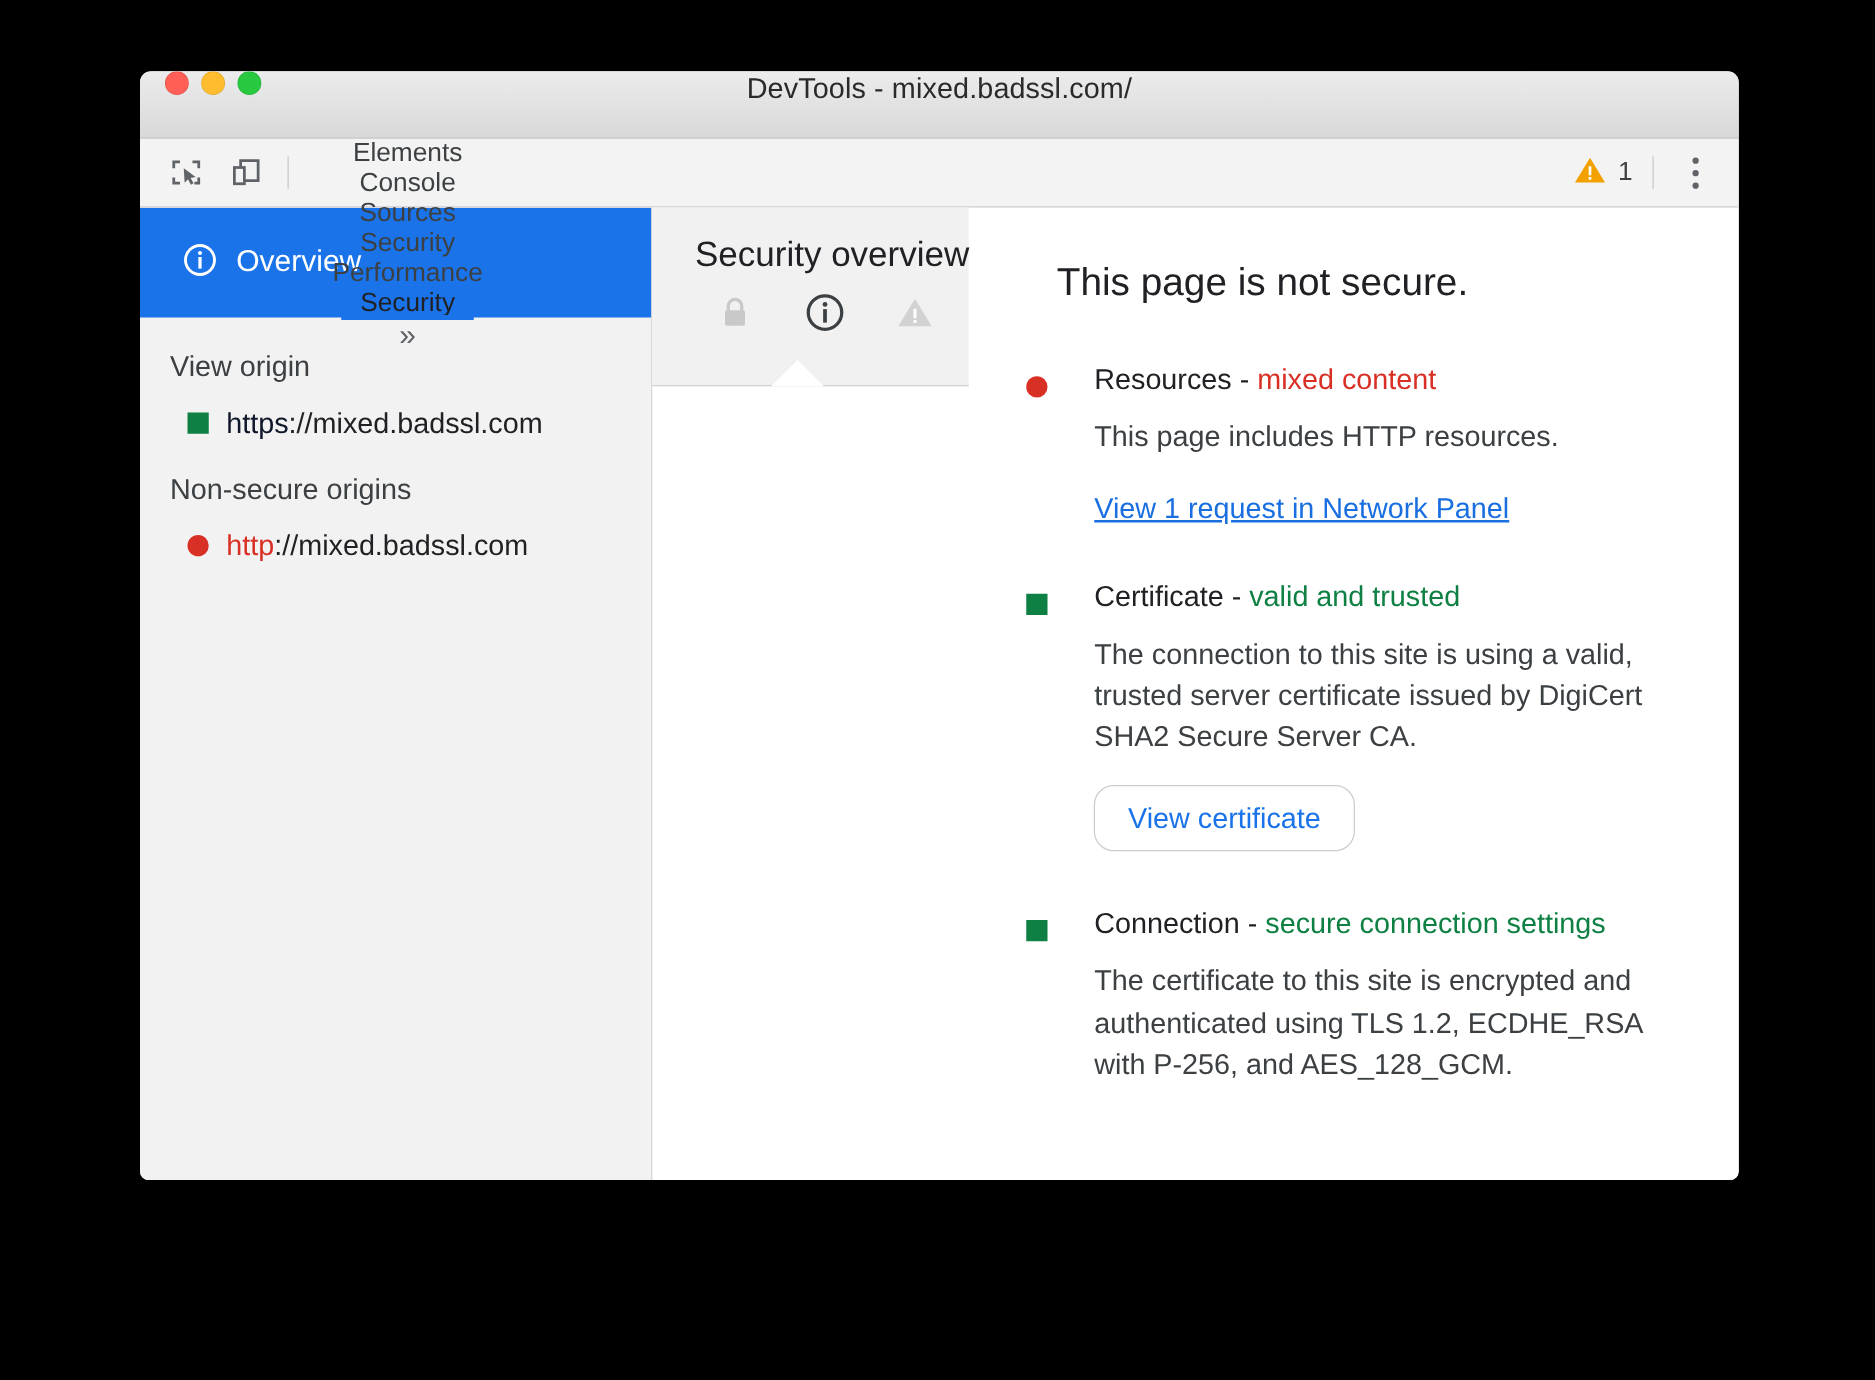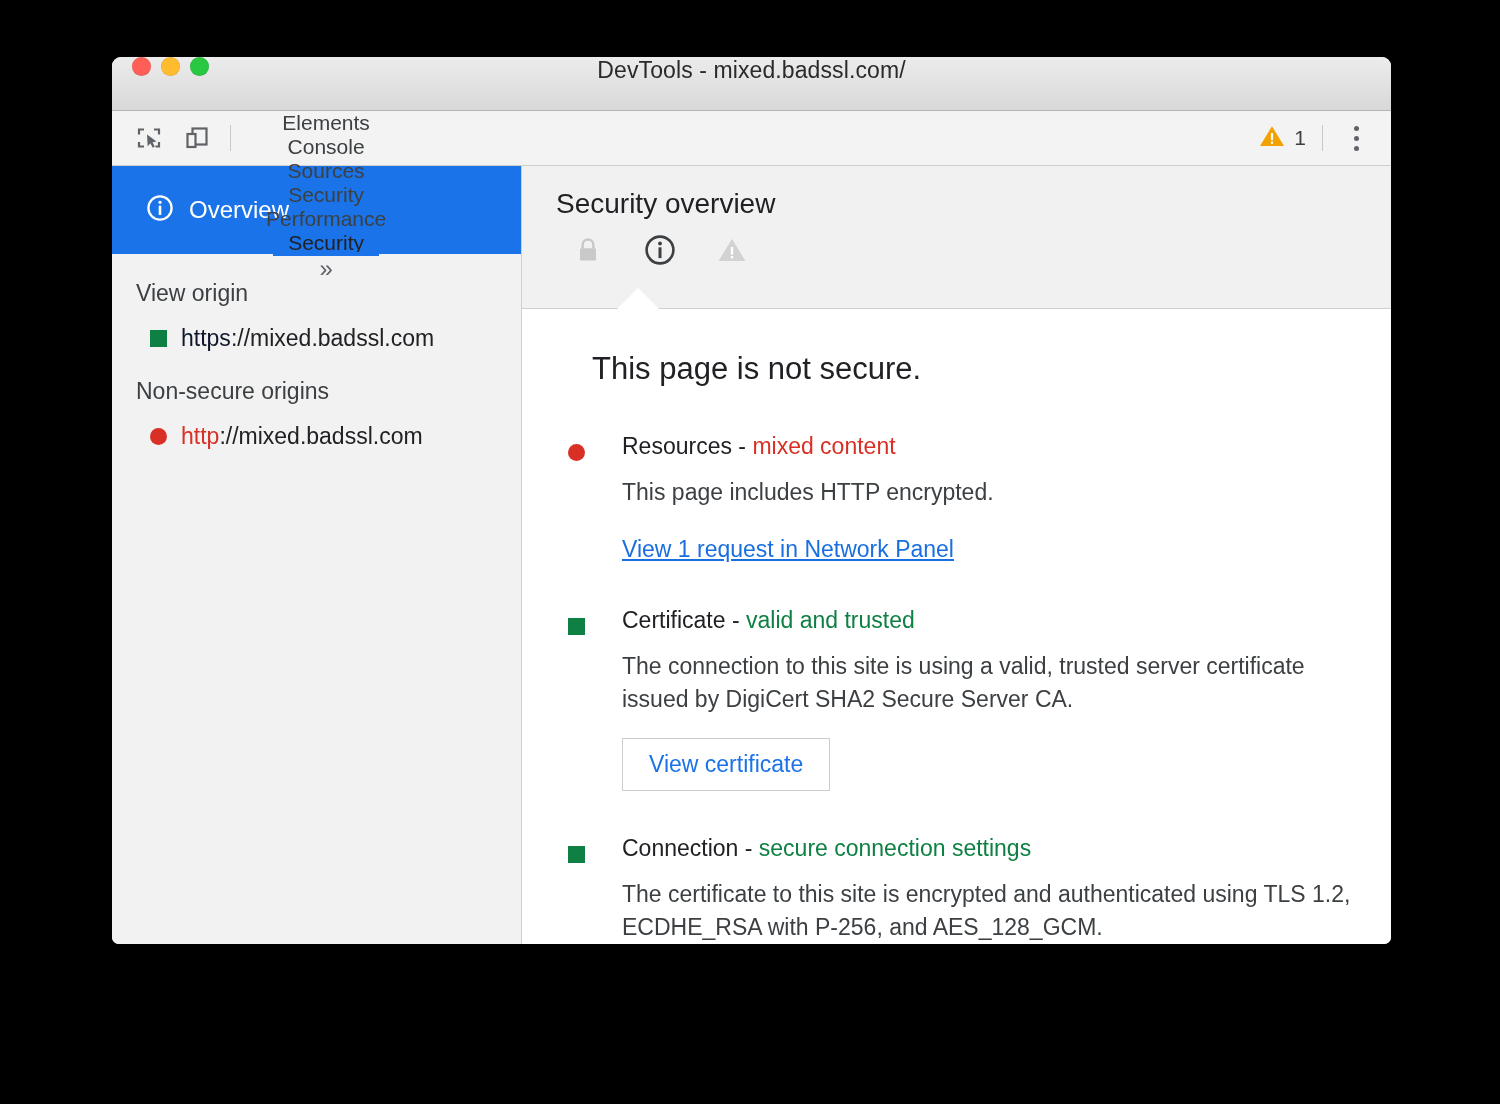--- a/index.html
+++ b/index.html
@@ -153,21 +153,21 @@
   .swatch.dot-red  { background: #d93025; border-radius: 50%; }
   .origin-text {
     font-size: 23px;
     color: #202124;
     white-space: nowrap;
   }
   .origin-text .scheme-secure   { color: #0f172a; }
   .origin-text .scheme-insecure { color: #d93025; }
 
   
-  .main { flex: 1 1 auto; min-width: 0; background: #ffffff; display: flex; flex-direction: column; }
+  .main { flex: 1 1 auto; min-width: 0; background: #ffffff; display: flex; }
   .main-header {
     position: relative;
     background: #f1f1f1;
     border-bottom: 1px solid #d0d0d0;
     padding: 22px 0 0 34px;
     height: 143px;
     flex: none;
   }
   .main-title {
     font-size: 28px;
@@ -236,21 +236,21 @@
     color: #1a6fe0;
     text-decoration: underline;
     cursor: default;
   }
   .btn {
     display: inline-block;
     margin-top: 22px;
     padding: 12px 26px;
     background: #ffffff;
     border: 1px solid #cdcdcd;
-    border-radius: 0;
+    border-radius: 16px;
     color: #1a73e8;
     font-size: 23px;
     font-family: inherit;
     cursor: default;
   }
 </style>
 </head>
 <body>
 
 <div class="window">
@@ -388,21 +388,21 @@
 
       <div class="main-content">
         <h2 class="headline">This page is not secure.</h2>
 
         <div class="section">
           <div class="section-marker">
             <span class="swatch dot-red"></span>
           </div>
           <div class="section-body">
             <h3 class="section-title"><span>Resources - </span><span class="status-bad">mixed content</span></h3>
-            <p class="section-desc">This page includes HTTP encrypted.</p>
+            <p class="section-desc">This page includes HTTP resources.</p>
             <a class="section-link" href="#">View 1 request in Network Panel</a>
           </div>
         </div>
 
         <div class="section">
           <div class="section-marker">
             <span class="swatch sq-green"></span>
           </div>
           <div class="section-body">
             <h3 class="section-title"><span>Certificate - </span><span class="status-ok">valid and trusted</span></h3>

